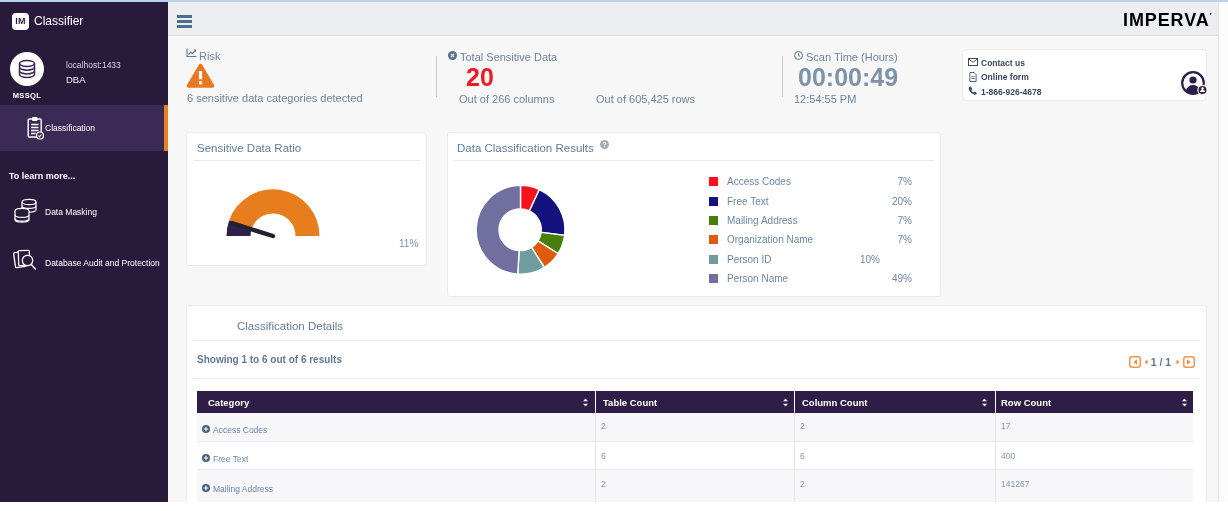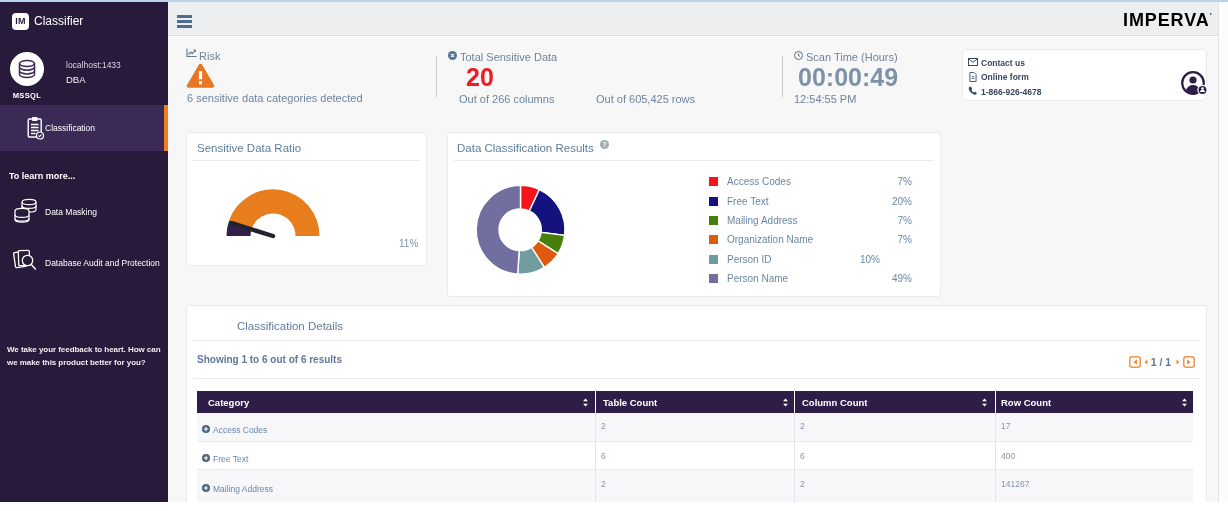--- a/index.html
+++ b/index.html
@@ -74,21 +74,20 @@
 <div class="abs smenu" style="left:45px;top:207px;">Data Masking</div>
 <svg class="abs" style="left:13px;top:247px;" width="27" height="27" viewBox="0 0 27 27">
       <g fill="none" stroke="#fff" stroke-width="1.3">
         <rect x="1.5" y="5" width="11" height="15" rx="1" transform="rotate(-8 7 12.5)"></rect>
         <rect x="5.5" y="3.5" width="11" height="15" rx="1" transform="rotate(-2 11 11)" fill="#281a3b"></rect>
         <circle cx="14.5" cy="13.5" r="5.2" fill="#281a3b"></circle>
         <path d="M18.3 17.5 l4.5 5"></path>
       </g>
     </svg>
 <div class="abs smenu" style="left:45px;top:258px;">Database Audit and Protection</div>
-<div class="abs" style="left:7px;top:343px;width:162px;font-size:8px;font-weight:bold;color:#f0edf4;line-height:13px;letter-spacing:-0.05px;">We take your feedback to heart. How can we make this product better for you?</div>
 
 <div class="abs" style="left:177px;top:15px;width:15px;">
 <div style="height:2.8px;background:#4e6e8e;margin-bottom:2.1px;"></div>
 <div style="height:2.8px;background:#4e6e8e;margin-bottom:2.1px;"></div>
 <div style="height:2.8px;background:#4e6e8e;"></div>
 </div>
 <div class="abs" style="left:1123px;top:10px;font-size:18px;font-weight:bold;color:#000000;letter-spacing:0.9px;">IMPERVA<span style="font-size:8px;vertical-align:8px;letter-spacing:0;">'</span></div>
 
 <svg class="abs" style="left:186px;top:48px;" width="11" height="10" viewBox="0 0 11 10">
       <path d="M1 0.5 v8 h9.5" fill="none" stroke="#5d7a96" stroke-width="1.1"></path>

